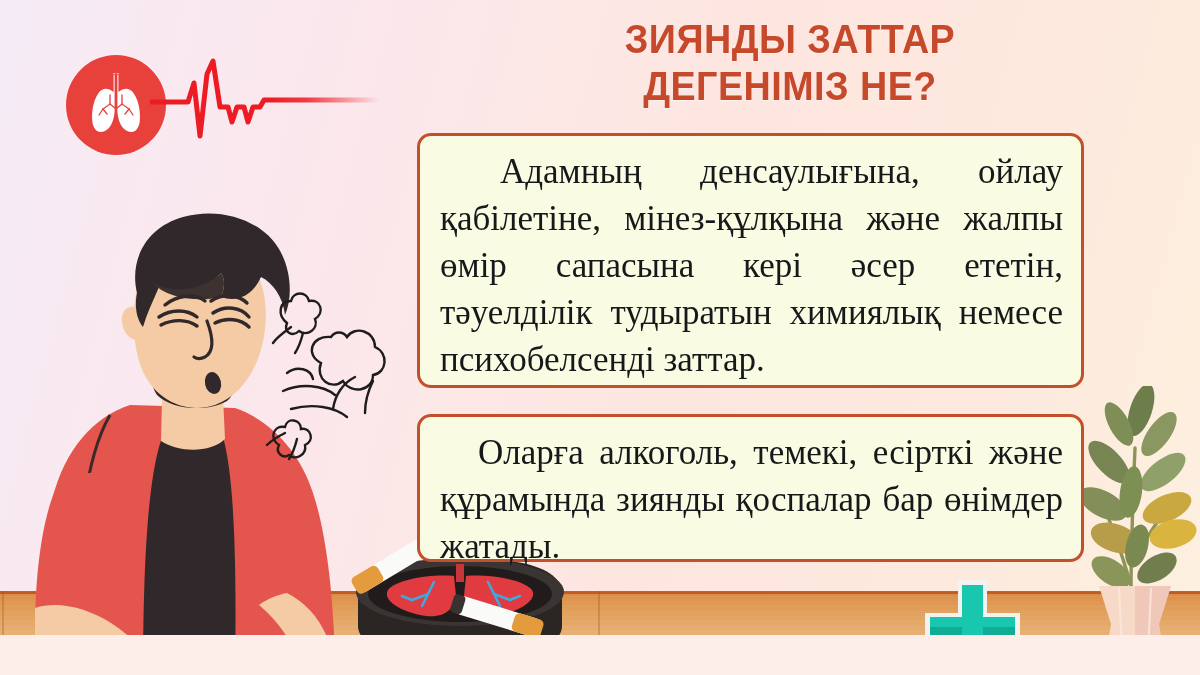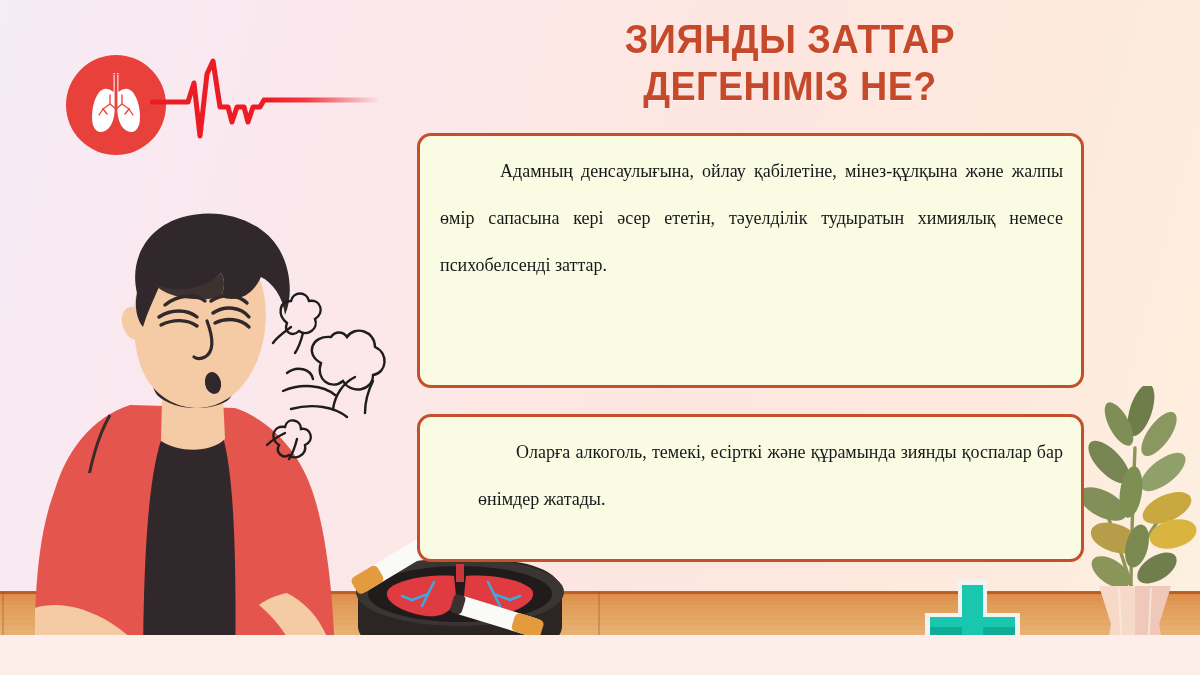--- a/index.html
+++ b/index.html
@@ -69,29 +69,29 @@
 
   
   .textbox{
     position:absolute;
     background:#fafbe3;
     border:3px solid #c2502a;
     border-radius:14px;
     box-sizing:border-box;
     color:#17181a;
     font-family:"Liberation Serif", serif;
-    font-size:18px;
+    font-size:35px;
     line-height:47px;
     text-align:justify;
     padding:12px 18px 12px 20px;
   }
   .textbox p{margin:0;text-indent:60px;}
   #box1{left:417px;top:133px;width:667px;height:255px;}
   #box2{left:417px;top:414px;width:667px;height:148px;}
-  #box2 p{text-indent:38px;margin-left:38px;}
+  #box2 p{text-indent:38px;}
 
   
   .lungs-badge{
     position:absolute;left:66px;top:55px;width:100px;height:100px;
     border-radius:50%;
     background:#e8413c;
   }
   .lungs-badge svg{position:absolute;left:17px;top:16px;}
   .ecg{position:absolute;left:150px;top:52px;width:230px;height:105px;}
 

